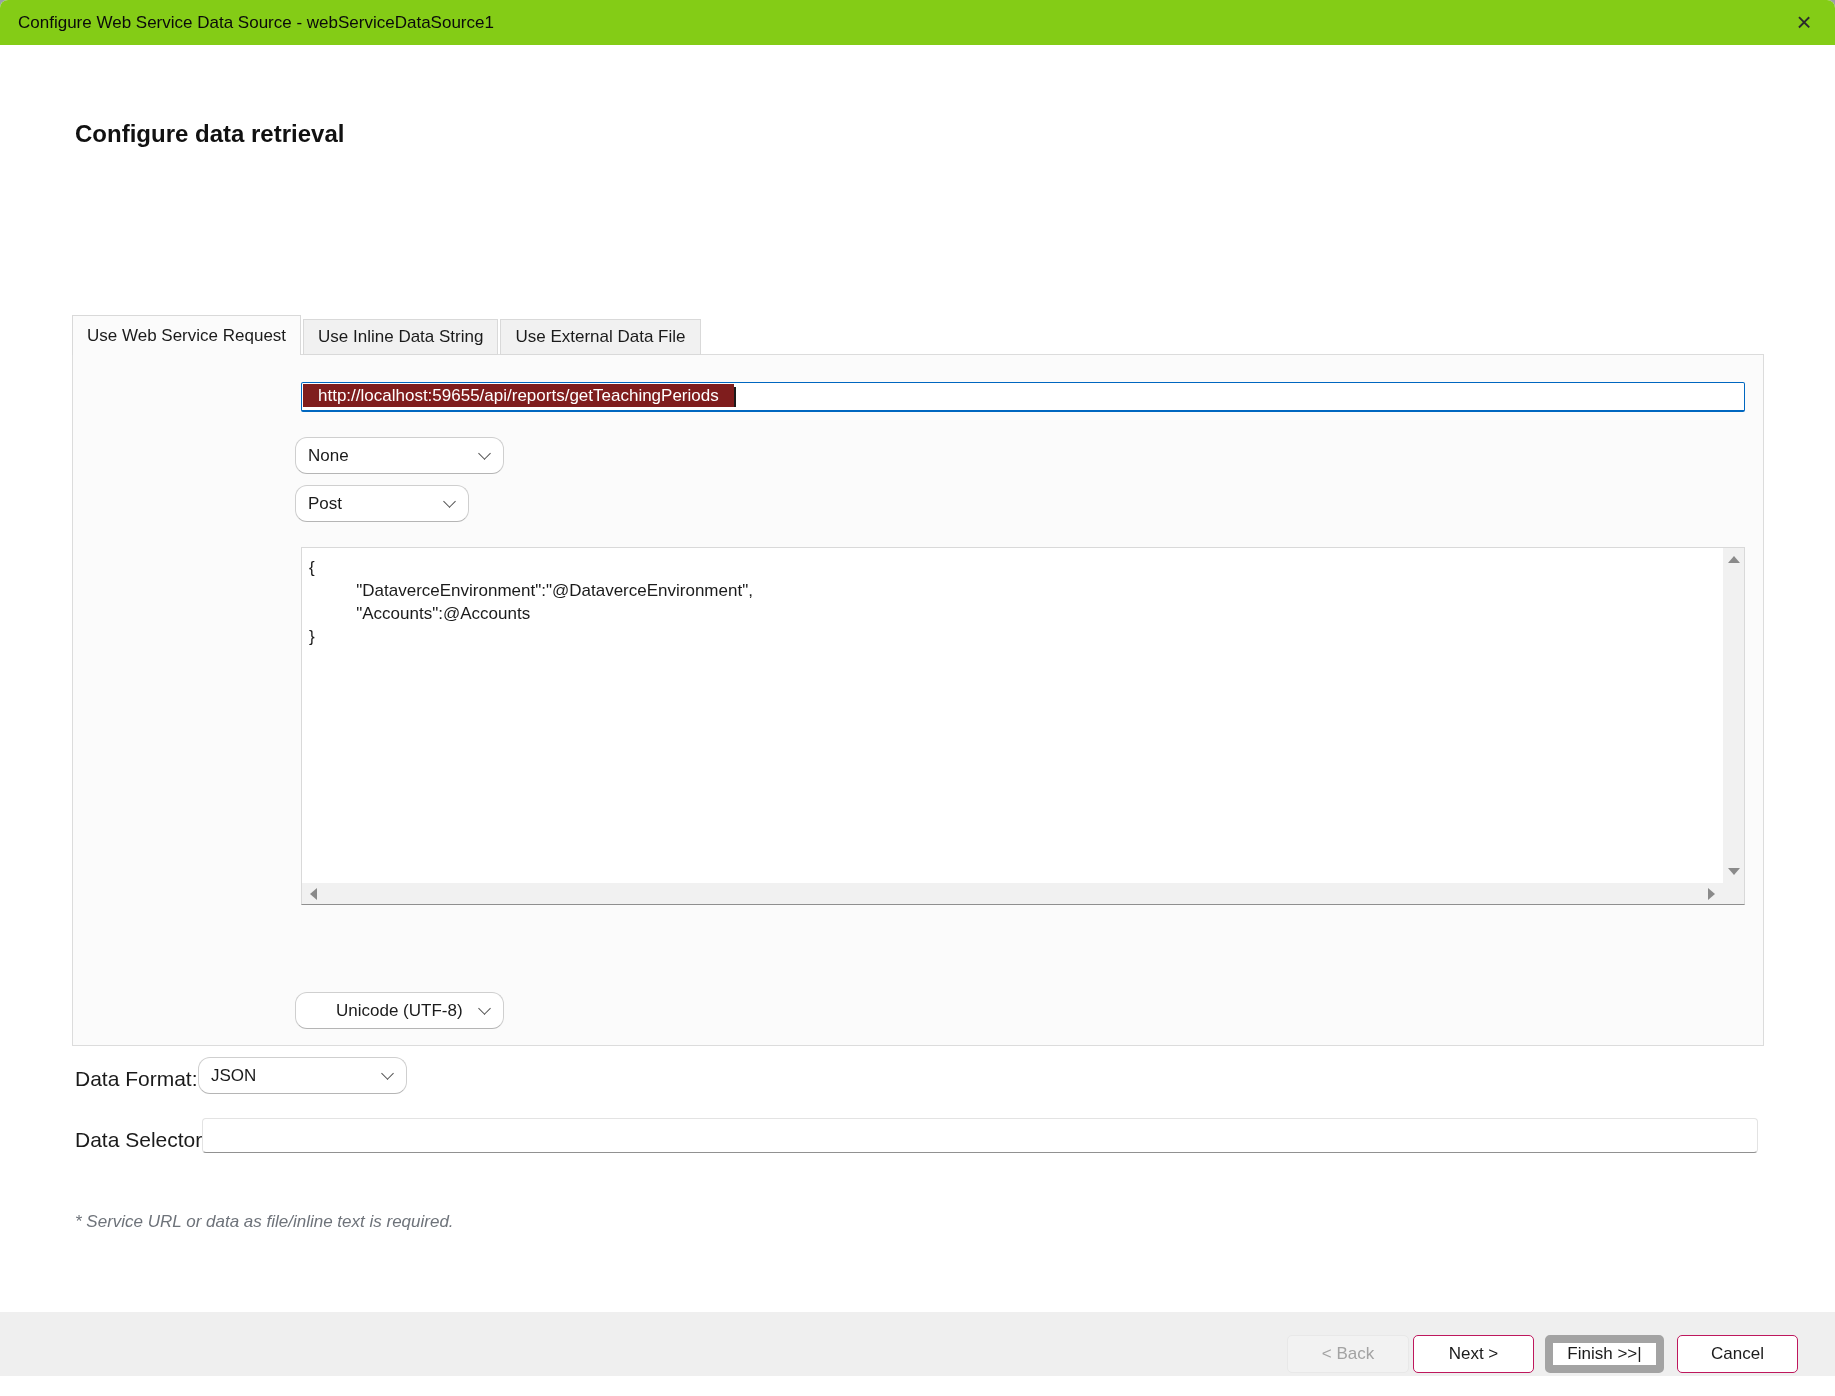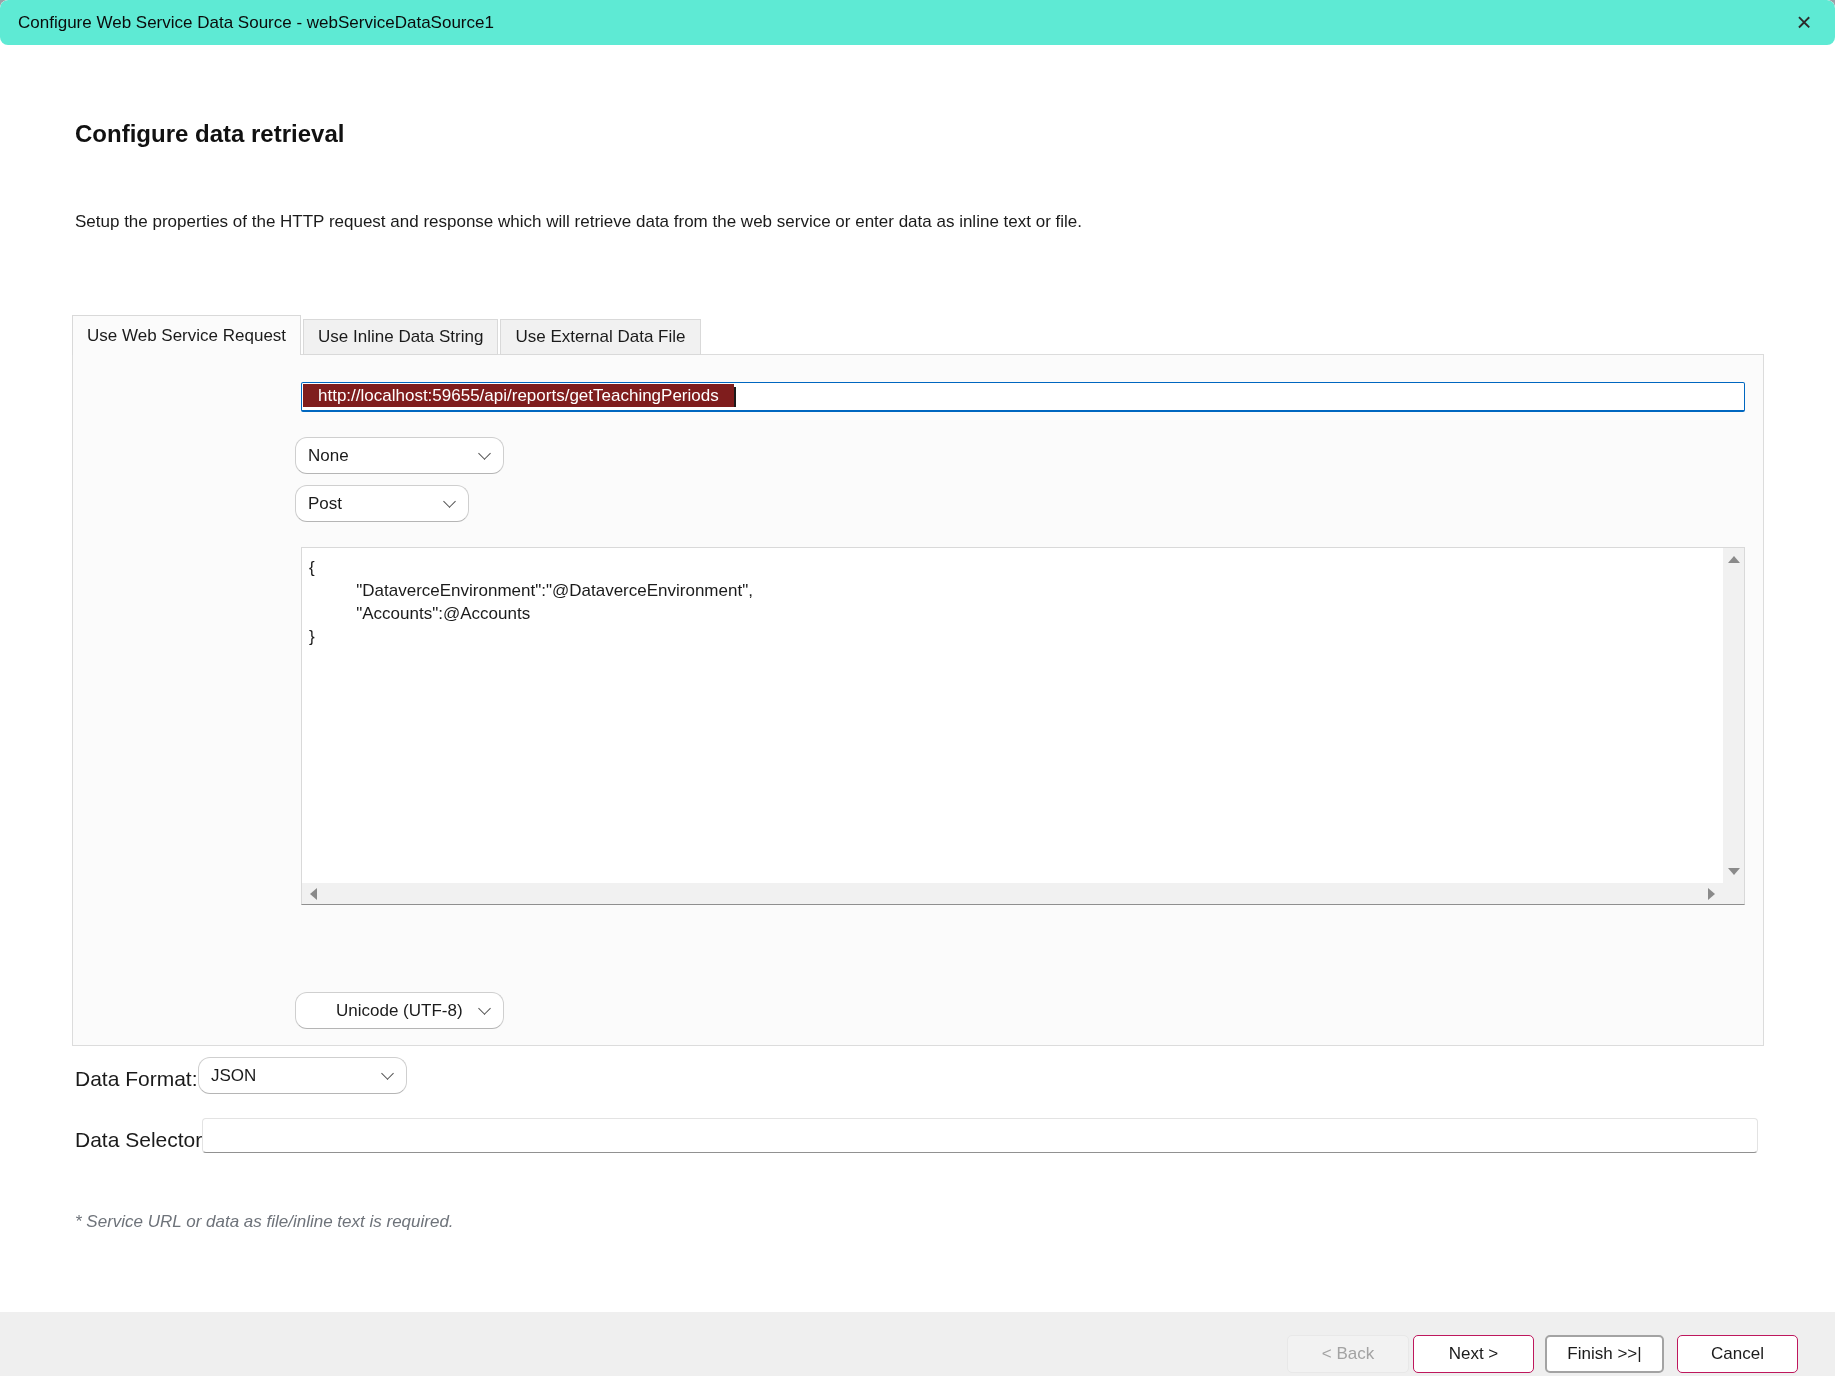--- a/index.html
+++ b/index.html
@@ -1,19 +1,19 @@
 <!DOCTYPE html>
 <html><head>
 <meta charset="utf-8">
 <style>
   * { margin:0; padding:0; box-sizing:border-box; }
   html,body { width:1835px; height:1396px; background:#9aa0a6; font-family:"Liberation Sans", sans-serif; }
   .window { position:relative; width:1835px; height:1396px; background:#ffffff; border-radius:8px 8px 0 0; overflow:hidden; color:#1b1b1b; }
 
-  .titlebar { position:absolute; left:0; top:0; width:100%; height:45px; background:#5eead4;border-radius:8px; }
+  .titlebar { position:absolute; left:0; top:0; width:100%; height:45px; background:#84cc16; }
   .titlebar .title { position:absolute; left:18px; top:0; line-height:45px; font-size:17px; color:#0b0b0b; }
   .close-btn { position:absolute; right:14px; top:7px; width:34px; height:32px; text-align:center; line-height:30px; font-size:26px; font-weight:300; color:#2b2b2b; cursor:pointer; }
 
   .h1 { position:absolute; left:75px; top:120px; font-size:24px; font-weight:bold; color:#111; }
   .desc { position:absolute; left:75px; top:212px; font-size:17px; color:#1b1b1b; }
 
   .tabbar { position:absolute; left:72px; top:315px; height:40px; display:flex; align-items:flex-end; z-index:3; }
   .tab { font-size:17px; padding:0 14px; display:flex; align-items:center; white-space:nowrap; }
   .tab.active { height:40px; background:#fbfbfb; border:1px solid #d9d9d9; border-bottom:none; position:relative; z-index:4; }
   .tab.inactive { height:36px; background:#f1f1f1; border:1px solid #d9d9d9; margin-left:2px; color:#1b1b1b; }
@@ -43,34 +43,33 @@
   .sbtn.top { top:0; left:0; } .sbtn.bot { bottom:0; left:0; }
   .sbtn.lft { left:0; top:0; } .sbtn.rgt { right:0; top:0; }
 
   .text-input { position:absolute; background:#ffffff; border:1px solid #e3e3e3; border-bottom:1px solid #919191; border-radius:4px; font-size:17px; font-family:"Liberation Sans", sans-serif; padding:0 8px; color:#1b1b1b; }
 
   .note { position:absolute; left:75px; top:1212px; font-size:17px; font-style:italic; color:#6e737a; }
 
   .footer { position:absolute; left:0; top:1312px; width:100%; height:64px; background:#efefef; }
   .btn { position:absolute; top:23px; height:38px; border-radius:5px; font-size:17px; font-family:"Liberation Sans", sans-serif; display:flex; align-items:center; justify-content:center; cursor:pointer; background:#ffffff; border:1px solid #be185d; color:#1b1b1b; }
   .btn.disabled { background:#f2f2f2; border:1px solid #e8e8e8; color:#a3a3a3; cursor:default; }
-  .btn.primary { border:2px solid #a3a3a3; }
+  .btn.primary { border:8px solid #a3a3a3; }
 </style>
 </head>
 <body>
 
 <div class="window">
 
   <div class="titlebar">
     <div class="title">Configure Web Service Data Source - webServiceDataSource1</div>
     <div class="close-btn"><span>×</span></div>
   </div>
 
   <div class="h1">Configure data retrieval</div>
-  <div class="desc">Setup the properties of the HTTP request and response which will retrieve data from the web service or enter data as inline text or file.</div>
 
   <div class="tabbar">
     <div class="tab active">Use Web Service Request</div>
     <div class="tab inactive">Use Inline Data String</div>
     <div class="tab inactive">Use External Data File</div>
   </div>
 
   <div class="panel"></div>
 
   <div class="flabel" style="left:95px; top:390px;">Service URL:</div>

